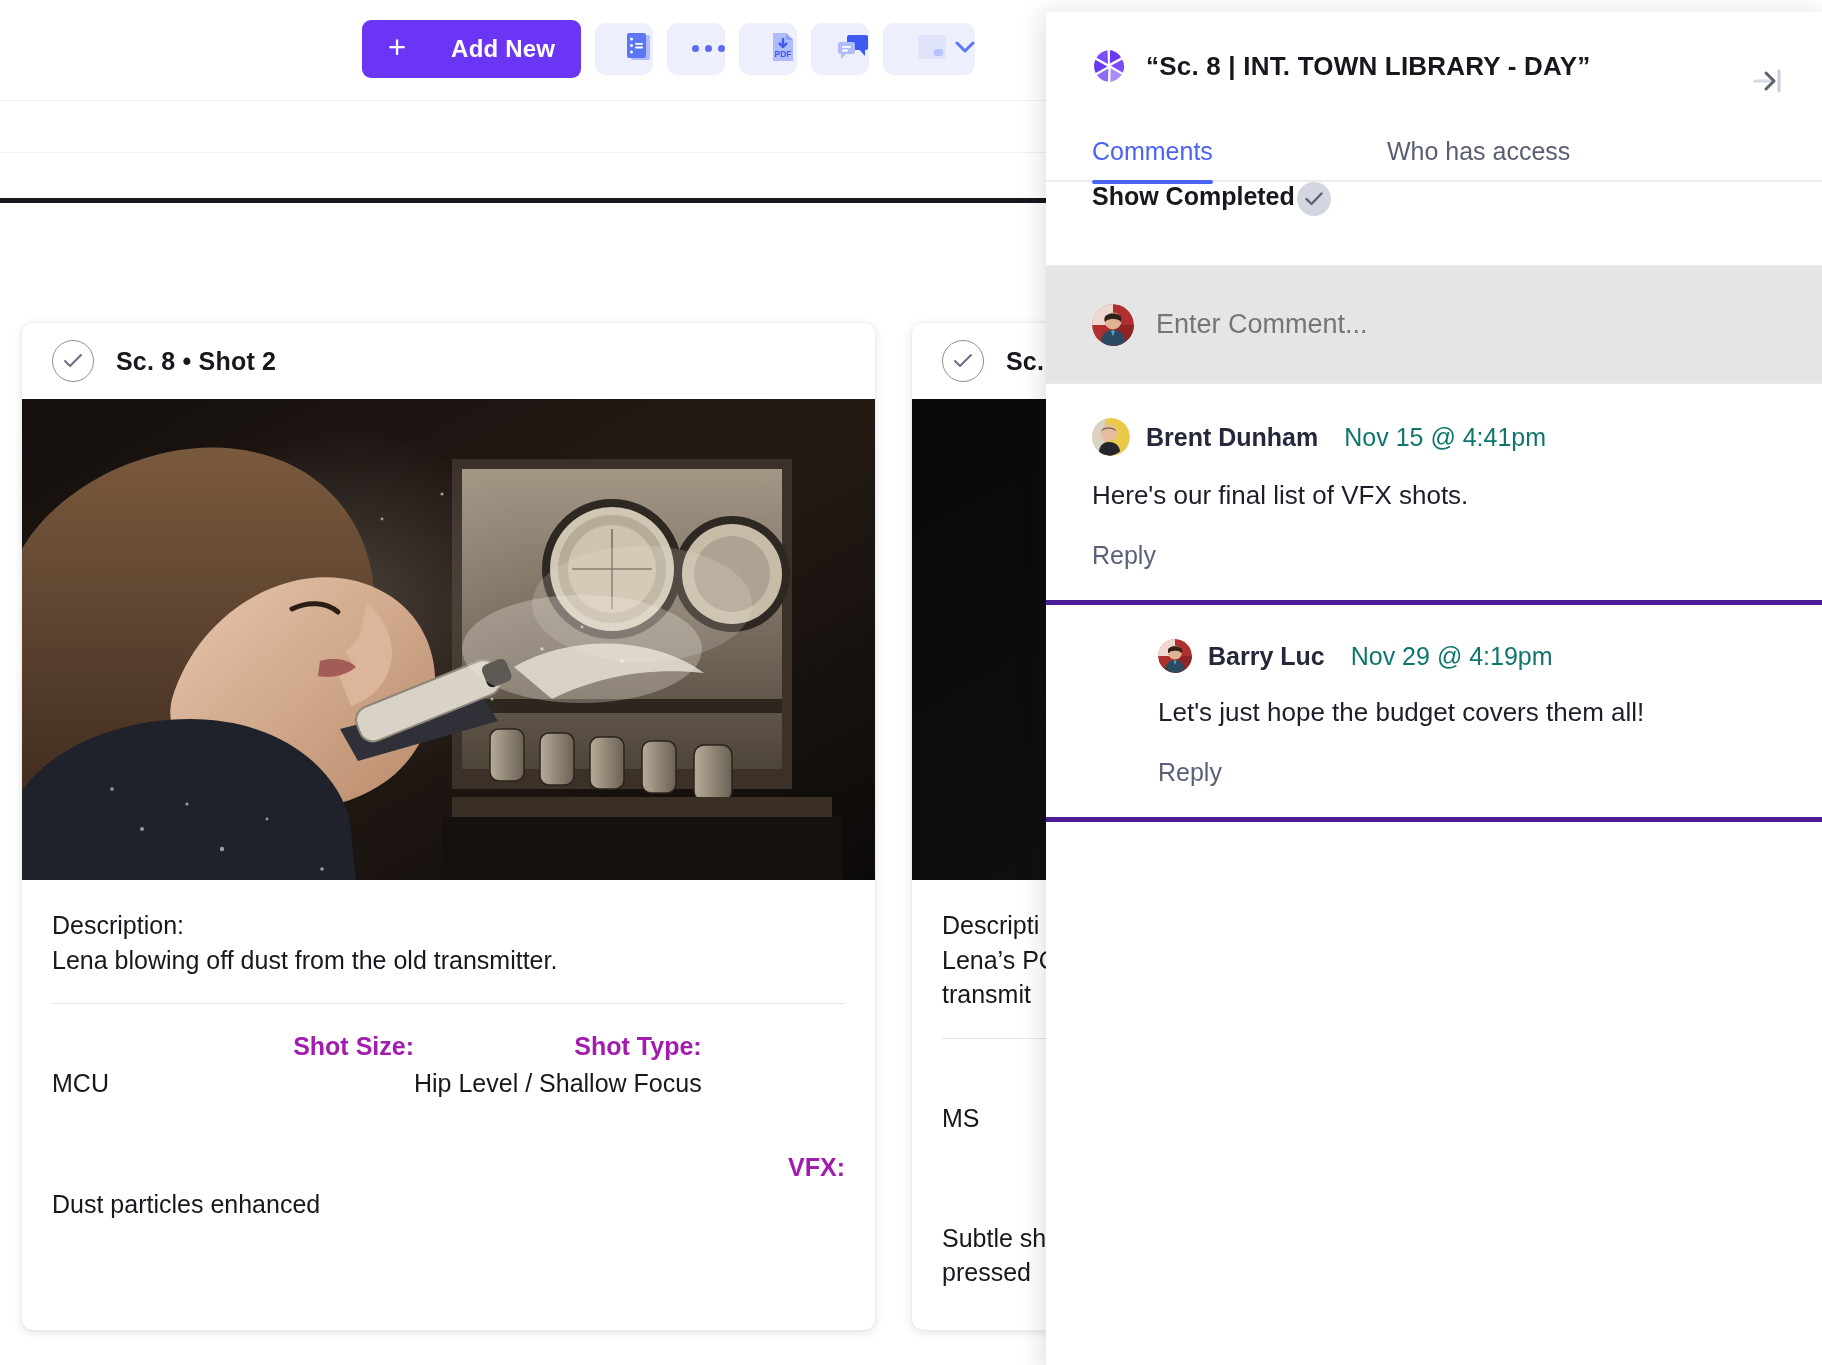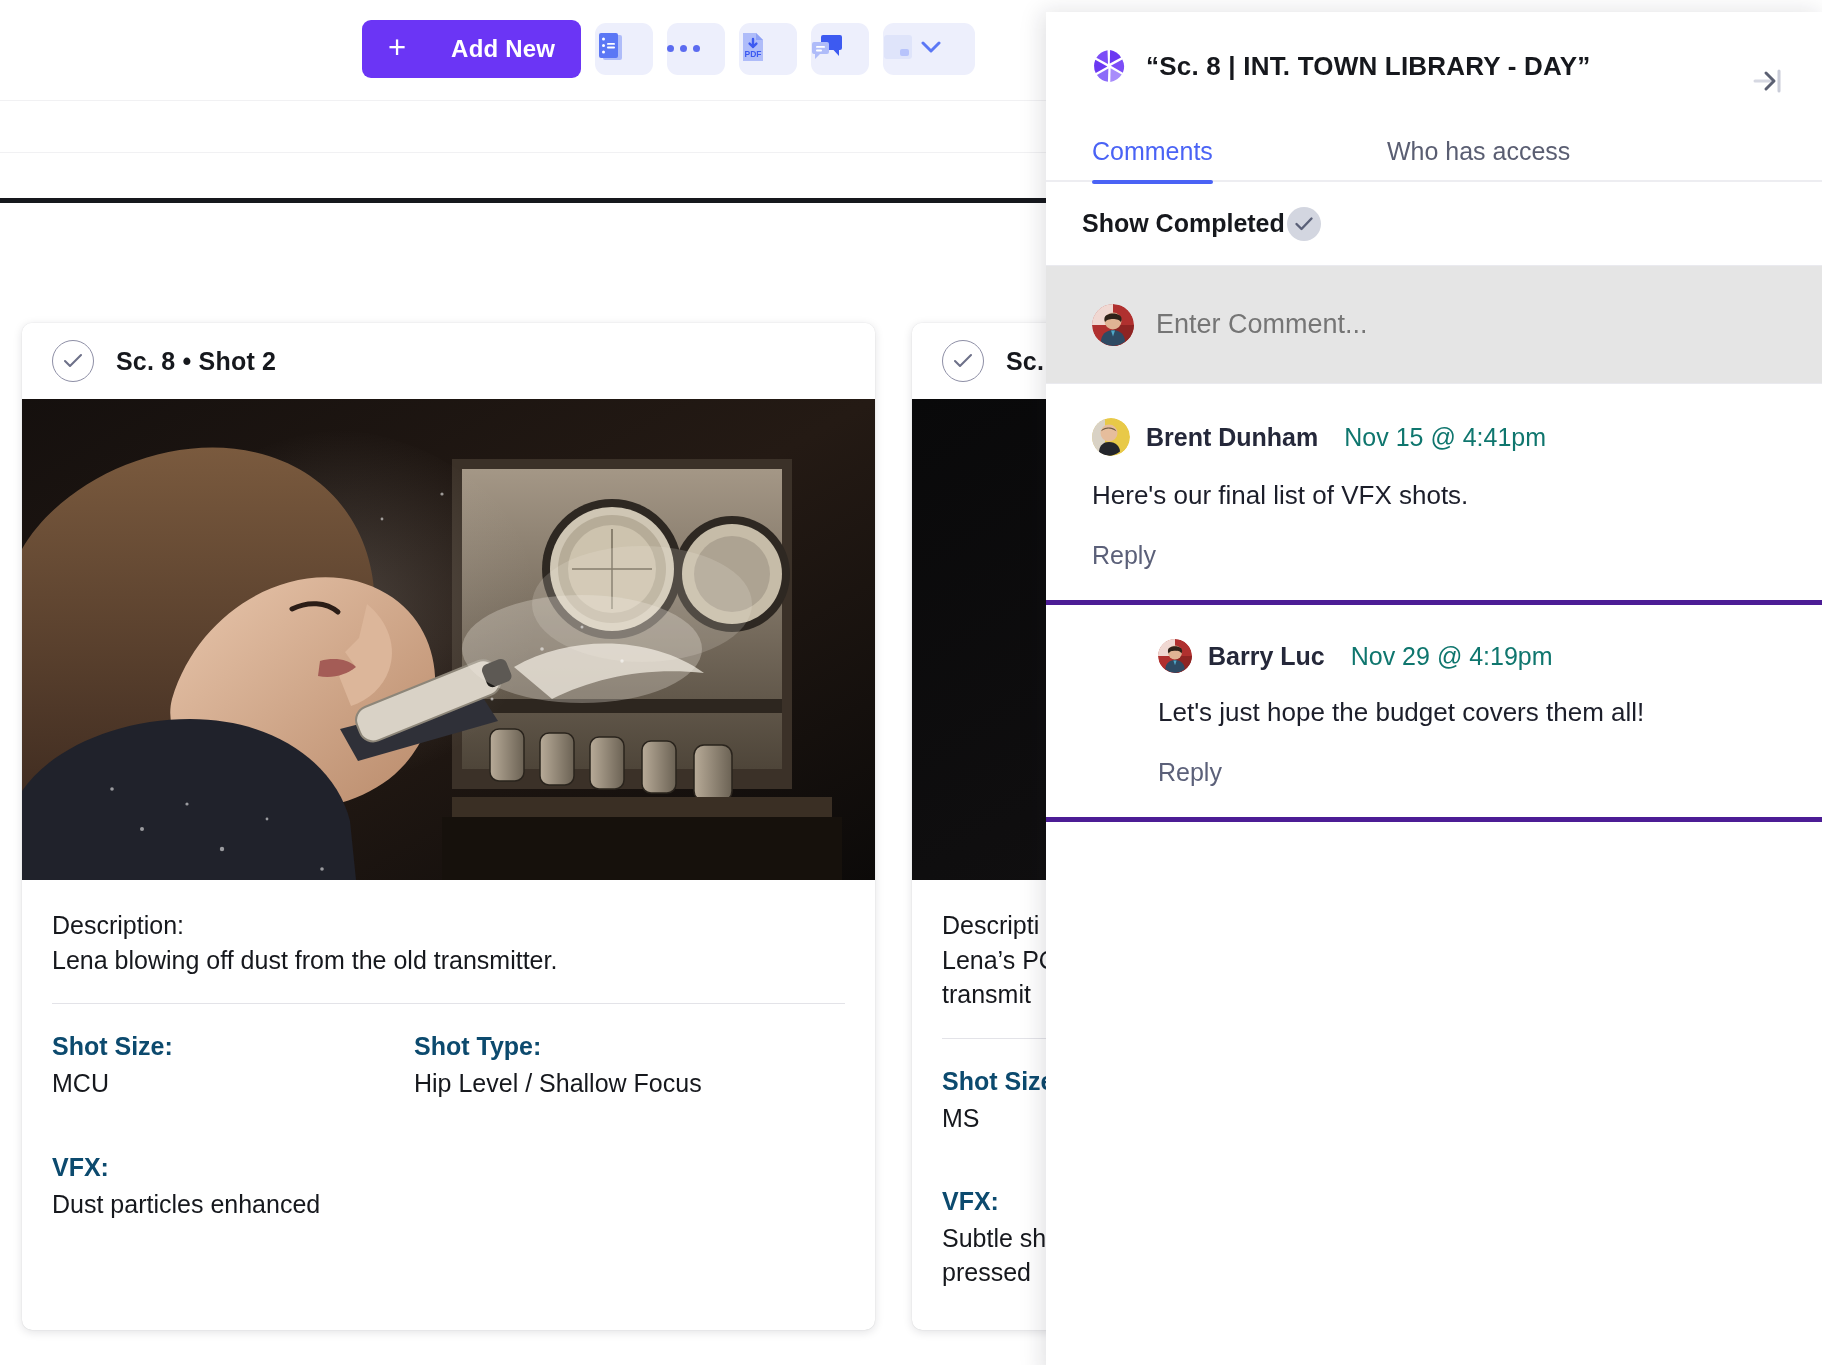--- a/index.html
+++ b/index.html
@@ -44,21 +44,21 @@
   }
   .add-new-btn .label {
     color: #fff; font-size: 24px; font-weight: 700; letter-spacing: .2px; margin-left: 31px;
   }
 
   .tool-btn {
     width: 58px; height: 52px;
     background: #EDEFFC;
     border-radius: 11px;
     border: none;
-    display: flex; align-items: center; justify-content: flex-start;
+    display: flex; align-items: center; justify-content: flex-end;
     cursor: pointer;
   }
   .tool-btn.wide { width: 92px; gap: 8px; }
 
   .dots { display:flex; gap:6px; align-items:center; }
   .dots i { width: 7px; height: 7px; border-radius: 50%; background: #5B6BF0; display:block; }
 
   
   .soft-line {
     position: absolute; left: 0; width: 1046px; height: 1px;
@@ -108,21 +108,21 @@
   .thumb .sky { position:absolute; inset:0; }
 
   .card-body { padding: 28px 30px 0 30px; }
   .meta-label { font-size: 25px; color:#16181D; line-height: 1.38; }
   .meta-value { font-size: 25px; color:#16181D; line-height: 1.38; white-space: pre-line; }
   .hr { height: 1px; background: #E3E3E8; margin: 26px 0 28px 0; }
 
   .grid2 { display: flex; }
   .col { flex: 0 0 auto; }
   .col.left { width: 362px; }
-  .field-title { font-size: 25px; font-weight: 700; color:#0c4a6e; margin-bottom: 6px; }
+  .field-title { font-size: 25px; font-weight: 700; color:#a21caf; margin-bottom: 6px; text-align: right; }
   .field-val { font-size: 25px; color:#16181D; line-height: 1.35; white-space: pre-line; }
   .spacer-lg { height: 52px; }
 
   
   #panel {
     position: absolute; right: 0; top: 12px;
     width: 776px; height: 1365px;
     background: #ffffff;
     box-shadow: -4px 0 22px rgba(20,22,40,.13);
     z-index: 5;
@@ -157,22 +157,22 @@
   }
   .tab.active { color: #4A63F5; }
   .tab.active::after {
     content:""; position:absolute; left:0; right:0; bottom: -2px; height: 4px;
     background: #4A63F5; border-radius: 2px;
   }
   #tab-comments { margin-left: 46px; text-align: right; }
   #tab-access { margin-left: 174px; }
 
   .show-completed {
-    height: 84px; display:flex; align-items:center; gap: 2px;
-    padding-left: 36px;
+    height: 84px; display:flex; gap: 2px;
+    padding-left: 46px;
     border-bottom: 1px solid #EAEAEF;
   }
   .sc-label { font-size: 25px; font-weight: 700; color:#16181D; }
   .sc-check {
     width: 34px; height: 34px; border-radius: 50%;
     background: #D3D6E0; display:flex; align-items:center; justify-content:center;
   }
 
   .comment-input-row {
     height: 118px; display: flex; align-items: center;

